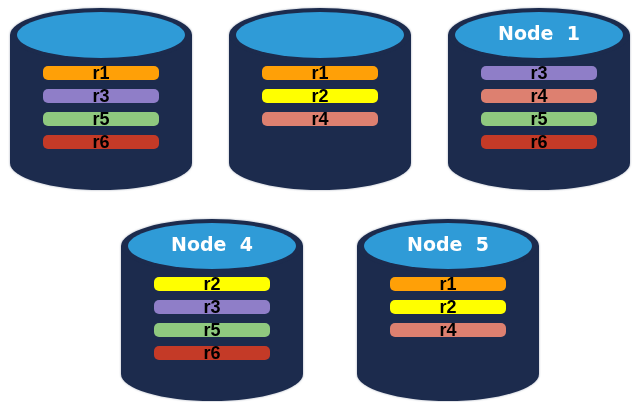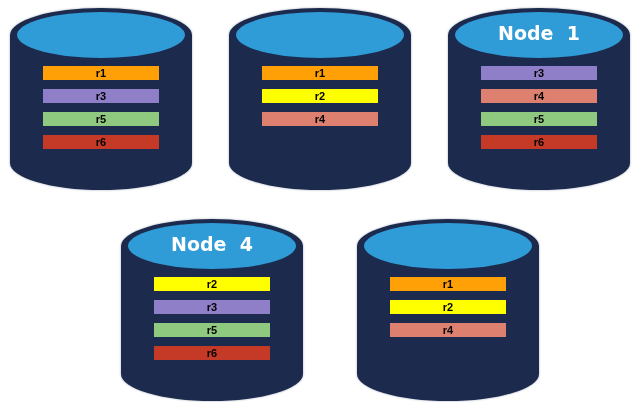--- a/index.html
+++ b/index.html
@@ -74,26 +74,26 @@
     left: 50%;
     transform: translateX(-50%);
     top: 58px;
     width: 116px;
     display: flex;
     flex-direction: column;
     gap: 9px;
   }
   .bar {
     height: 14px;
-    border-radius: 0;
+    border-radius: 5px;
     text-align: center;
     color: var(--label-color, #000000);
     font-family: "Liberation Sans", sans-serif;
     font-weight: bold;
-    font-size: 11px;
+    font-size: 18px;
     line-height: 14px;
   }
 </style>
 </head>
 <body>
 
 <div class="canvas">
   <div class="row row-1">
       <div class="cylinder">
     <div class="cyl-body"></div>
@@ -139,20 +139,21 @@
           <div class="bar" style="background: rgb(255, 255, 0);">r2</div>
           <div class="bar" style="background: rgb(143, 126, 200);">r3</div>
           <div class="bar" style="background: rgb(143, 201, 127);">r5</div>
           <div class="bar" style="background: rgb(196, 58, 39);">r6</div>
         </div>
   </div>
       <div class="cylinder">
     <div class="cyl-body"></div>
     <div class="cyl-top"></div>
     <div class="cyl-face"></div>
+    <div class="cyl-title">Node  5</div>
     <div class="bars">
           <div class="bar" style="background: rgb(255, 160, 7);">r1</div>
           <div class="bar" style="background: rgb(255, 255, 0);">r2</div>
           <div class="bar" style="background: rgb(221, 128, 112);">r4</div>
         </div>
   </div>
     </div>
 </div>
 
 </body></html>

